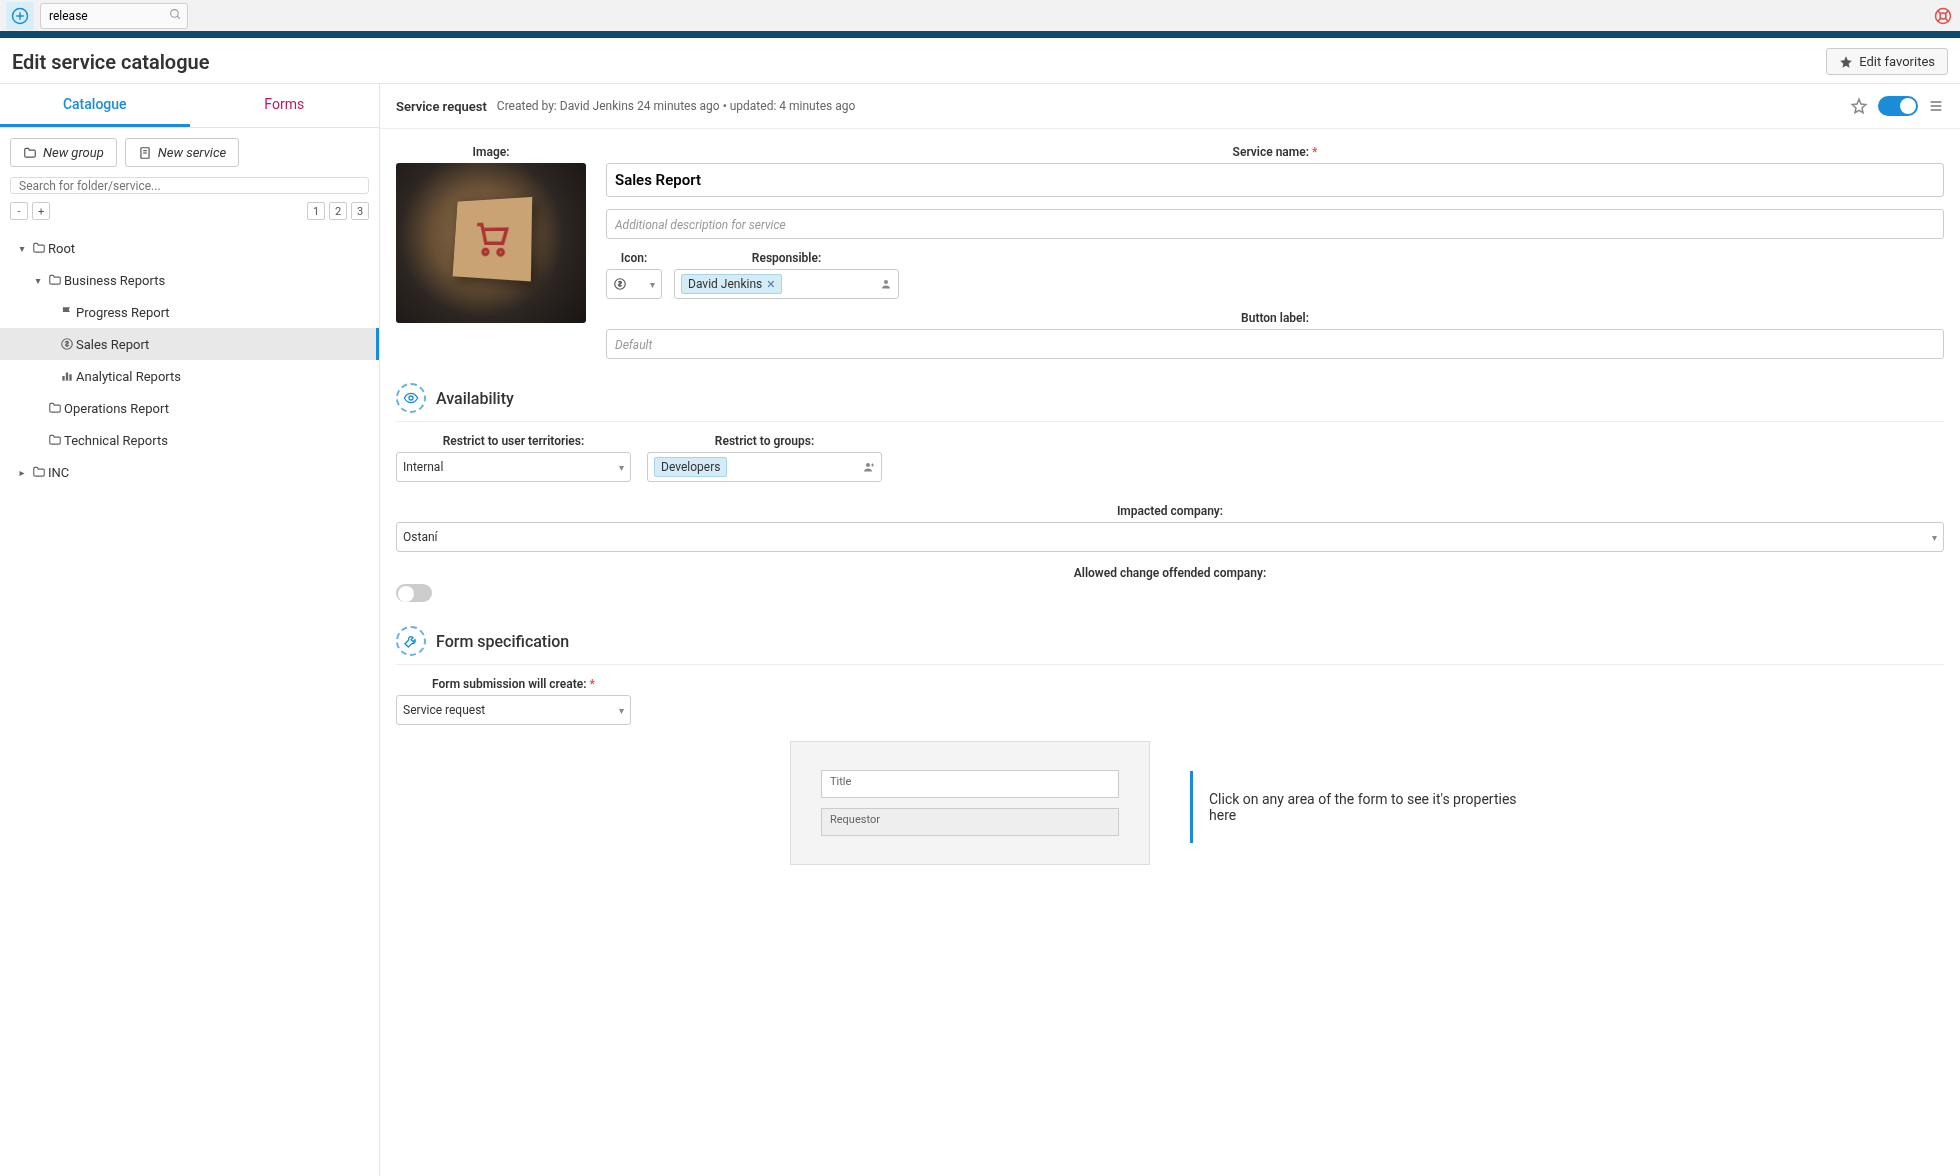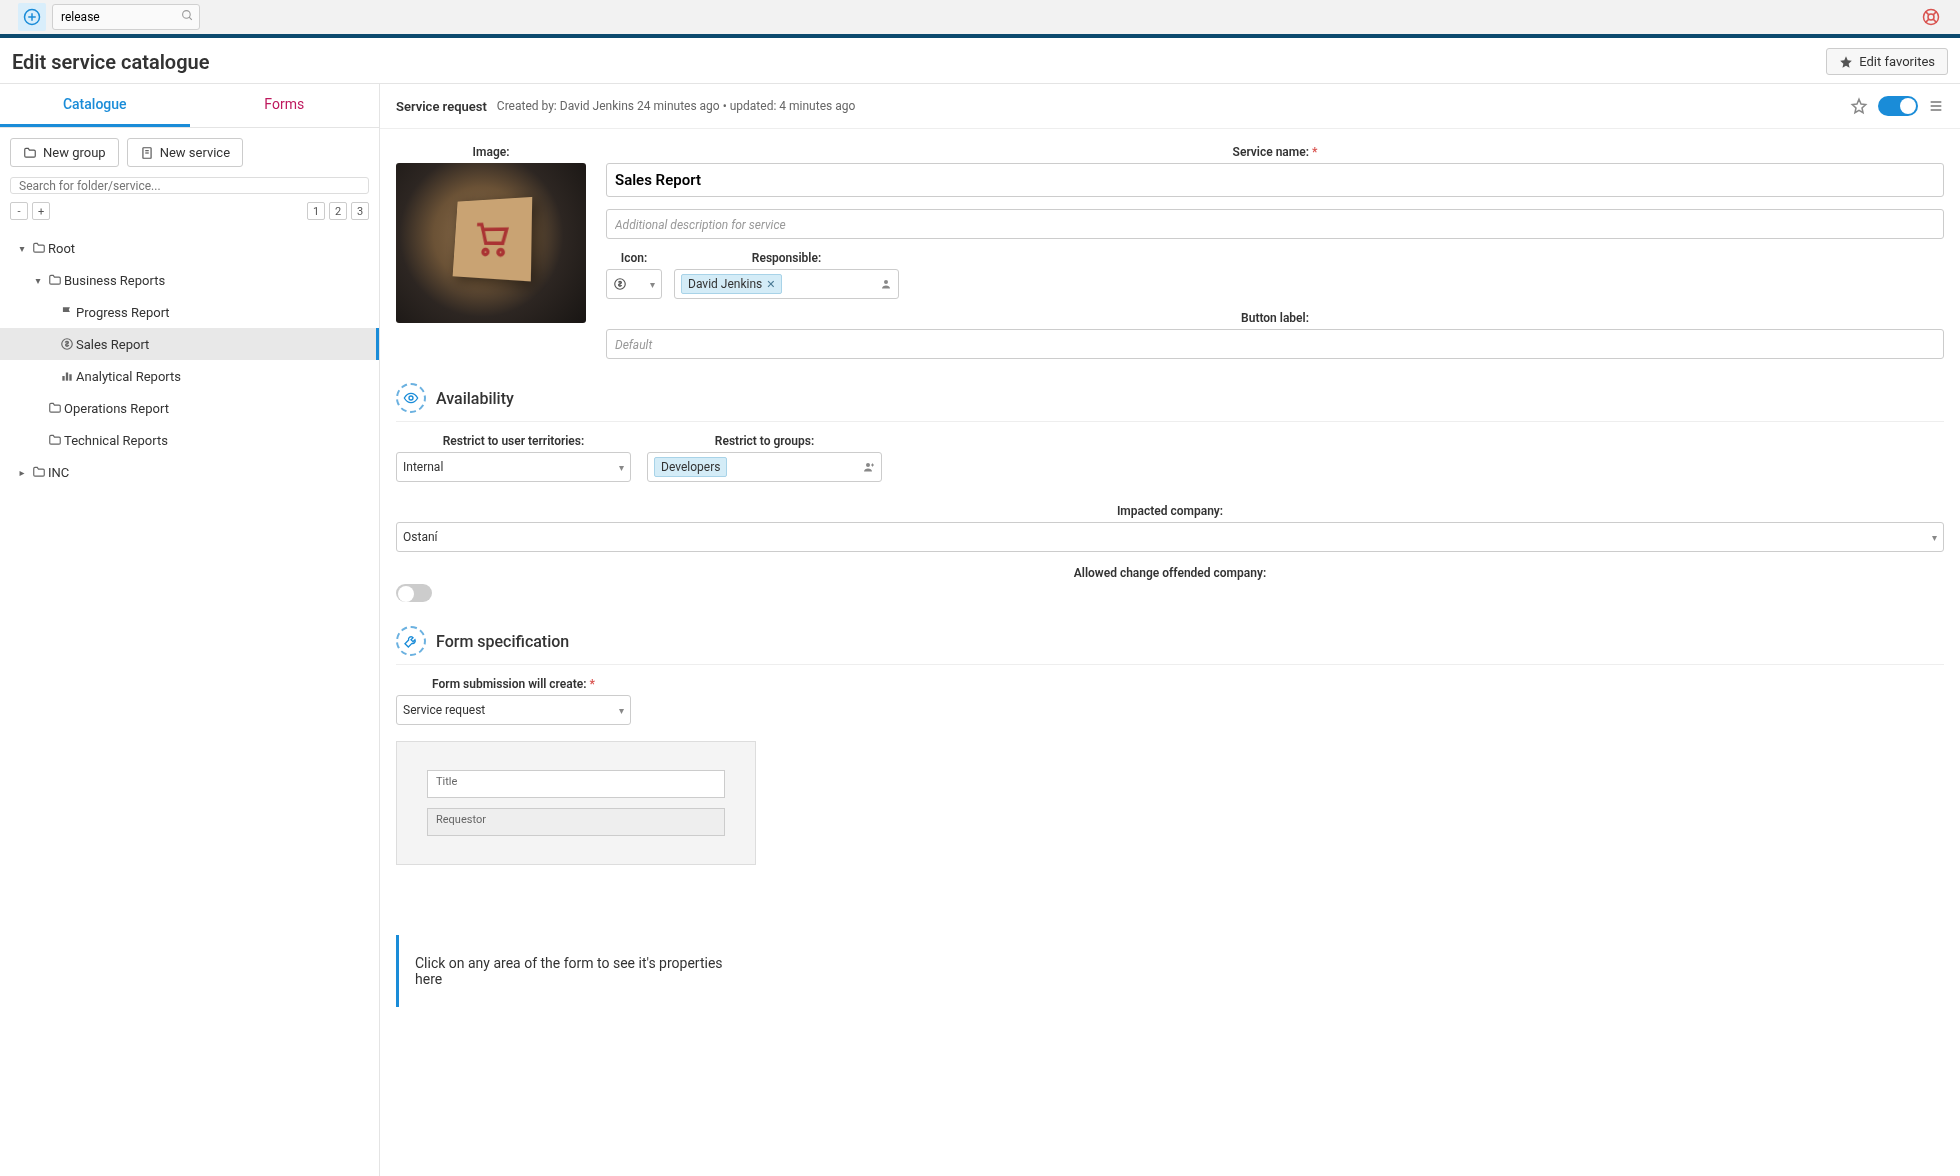--- a/index.html
+++ b/index.html
@@ -1,19 +1,19 @@
 <!DOCTYPE html>
 <html><head>
 <meta charset="utf-8">
 <style>
 * { box-sizing: border-box; margin: 0; padding: 0; font-family: -apple-system, BlinkMacSystemFont, "Segoe UI", Roboto, Arial, sans-serif; }
 body { background: #fff; color: #333; font-size: 13px; }
 
 
-.topbar { height: 38px; background: #f2f2f2; border-bottom: 4px solid #0c4a6e; display: flex; align-items: center; padding: 0 18px; }
+.topbar { height: 38px; background: #f2f2f2; border-bottom: 7px solid #0c4a6e; display: flex; align-items: center; padding: 0 6px; }
 .add-btn { width: 28px; height: 28px; display: flex; align-items: center; justify-content: center; margin-right: 6px; background: #d9eefb; border-radius: 2px; cursor: pointer; }
 .search-box { position: relative; }
 .search-box input { width: 148px; height: 26px; padding: 0 24px 0 8px; border: 1px solid #d0d0d0; border-radius: 3px; font-size: 12px; background: #fafafa;}
 .search-box .mag { position: absolute; right: 6px; top: 5px; color: #999; font-size: 13px; }
 .topbar-spacer { flex: 1; }
 .help-btn { width: 22px; height: 22px; display: flex; align-items: center; justify-content: center; color: #d9534f; cursor: pointer; }
 
 
 .headerbar { display:flex; align-items:center; justify-content: space-between; padding: 10px 12px 8px 12px; border-bottom: 1px solid #e4e4e4; }
 .headerbar h1 { font-size: 20px; font-weight: 600; color: #333; }
@@ -25,21 +25,21 @@
 .sidebar { width: 380px; border-right: 1px solid #e4e4e4; display:flex; flex-direction: column; }
 .content { flex: 1; overflow-y: auto; }
 
 
 .tabs { display:flex; border-bottom: 1px solid #e4e4e4; }
 .tab { flex:1; text-align:center; padding: 12px 0; font-size:14px; cursor:pointer; color:#be185d;}
 .tab.active { color:#1a8cd8; border-bottom: 3px solid #1a8cd8; font-weight: 500;}
 
 
 .side-tools { padding: 10px; display:flex; gap:8px;}
-.side-btn { border:1px solid #ccc; border-radius:3px; padding:6px 12px; background:#fff; cursor:pointer; display:flex; align-items:center; gap:6px; font-size:13px; color:#333;}
+.side-btn { border:1px solid #ccc; border-radius:3px; padding:6px 12px; background:#fff; cursor:pointer; display:flex; align-items:center; gap:6px; font-size:13px; color:#333;font-style:italic;}
 .side-search { margin: 0 10px 8px 10px;}
 .side-search input { width:100%; height:17px; padding:0 8px; border:1px solid #ddd; border-radius:3px; font-size:12px;}
 .side-levels { display:flex; justify-content: space-between; padding: 0 10px 8px 10px; }
 .lvl-group { display:flex; gap:4px; }
 .lvl-btn { border:1px solid #ccc; border-radius:2px; min-width:18px; height:18px; font-size:11px; display:flex; align-items:center; justify-content:center; cursor:pointer; background:#fff; color:#555;}
 
 
 .tree { padding: 4px 0; font-size: 13px; color:#333; overflow-y:auto;}
 .tree-row { display:flex; align-items:center; height: 32px; cursor:pointer; padding-right:10px;}
 .tree-row.selected { background:#e8e8e8; border-right: 3px solid #1a8cd8; }
@@ -88,21 +88,21 @@
 .section { margin-top: 24px; }
 .sechead { display:flex; align-items:center; gap:10px; border-bottom:1px solid #eee; padding-bottom:8px; margin-bottom:12px;}
 .sechead .badge { width:30px; height:30px; border-radius:50%; border:2px dashed #6bb1e0; display:flex; align-items:center; justify-content:center; color:#1a8cd8;}
 .sechead h3 { font-size:16px; font-weight:500; color:#333;}
 .halfrow { display:flex; gap:16px;}
 .half { width:235px; }
 .groups-box { width:235px;}
 .wide { width:100%; }
 
 
-.formpreview-row { display:flex; gap:40px; margin-top:16px; justify-content:center; align-items:flex-start;flex-direction:column;}
+.formpreview-row { display:flex; gap:40px; margin-top:16px; justify-content:center; align-items:flex-start;}
 .formpreview { width:360px; background:#f4f4f4; border:1px solid #ddd; padding:28px 30px; display:flex; flex-direction:column; gap:10px;}
 .fp-field { height:28px; border:1px solid #ccc; background:#fff; font-size:11px; padding:4px 8px; color:#666;}
 .fp-field.dis { background:#eee;}
 .preview-hint { border-left: 3px solid #1a8cd8; padding: 20px 16px; font-size:14px; color:#333; width:360px; margin-top:30px;}
 
 svg { display:block; }
 </style>
 </head>
 <body>
 

